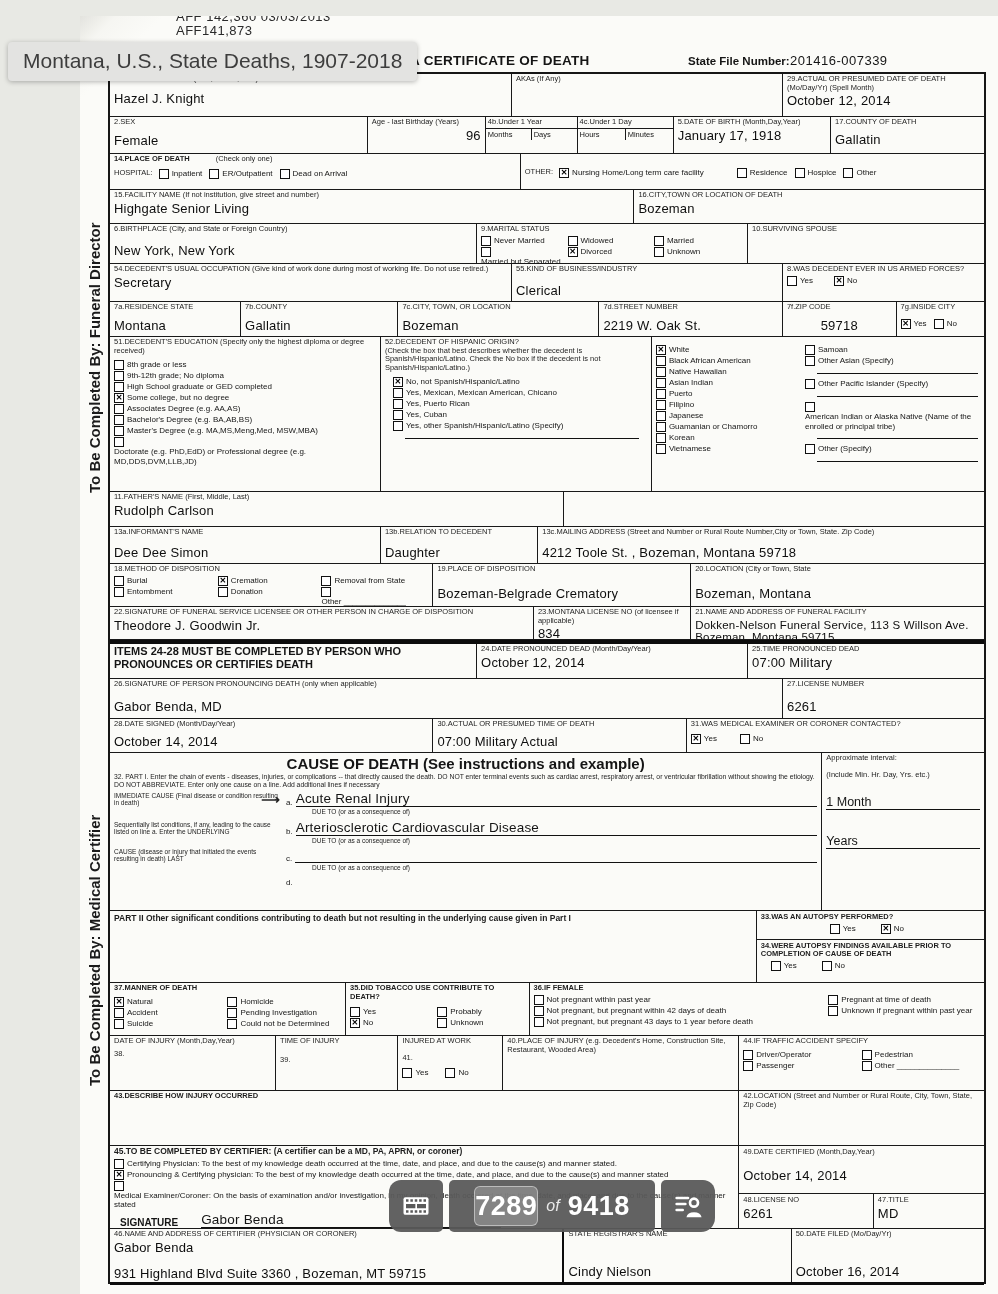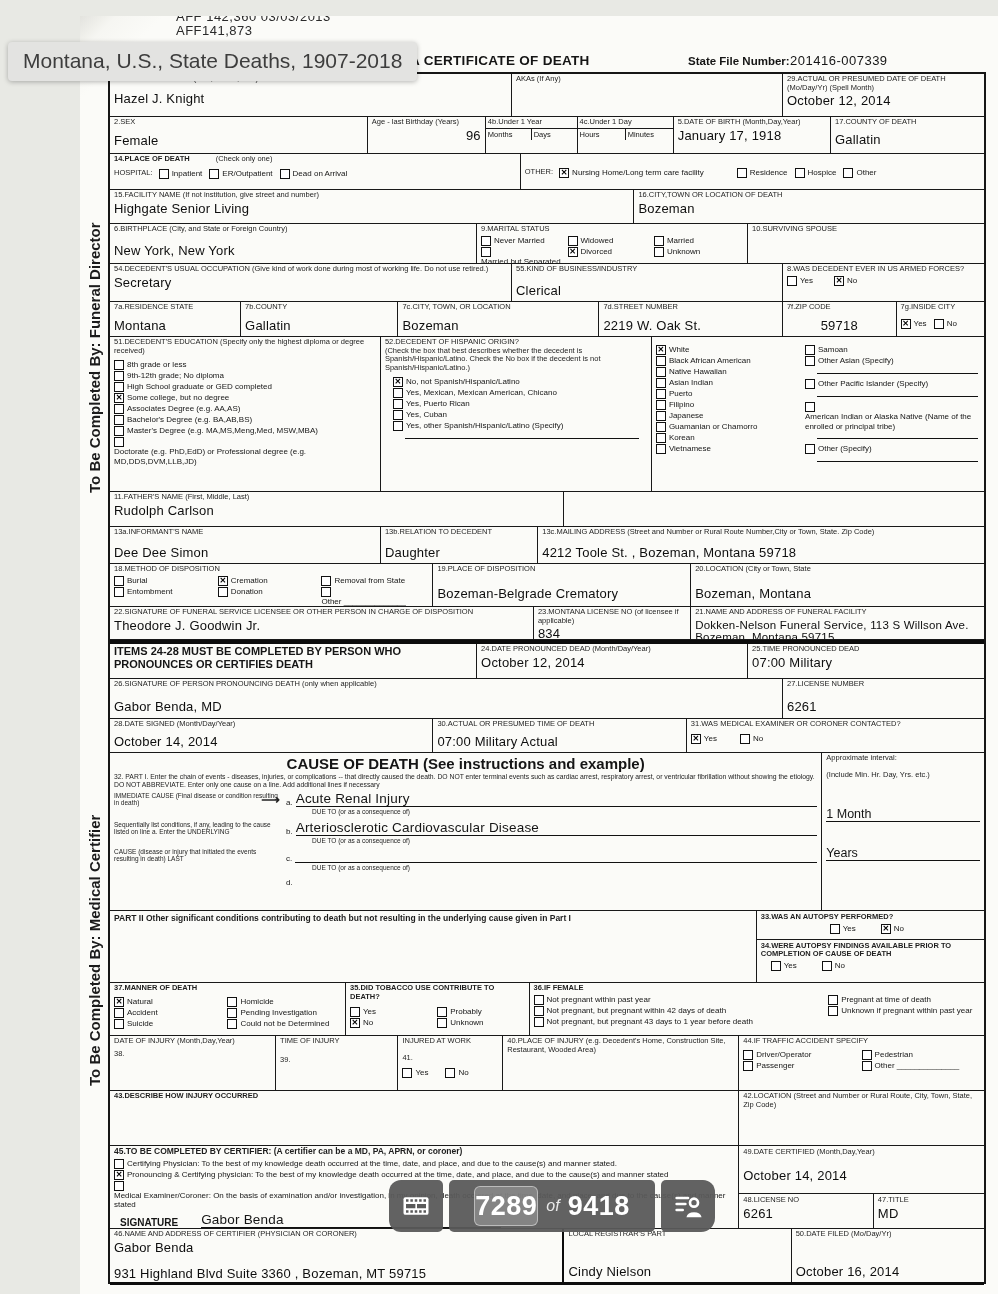--- a/index.html
+++ b/index.html
@@ -609,21 +609,21 @@
           <div class="codentry">
             <div class="entryline" style="min-height:12px">
               <span class="pfx">d.</span>
             </div>
           </div>
         </div>
       </div>
       <div class="c nr" style="width:18.5%">
         <div class="lbl">Approximate interval:</div>
         <div class="lbl" style="margin-top:8px">(Include Min. Hr. Day, Yrs. etc.)</div>
-        <div class="ival" style="margin-top:28px">1 Month</div>
+        <div class="ival" style="margin-top:16px">1 Month</div>
         <div class="ival" style="margin-top:24px">Years</div>
       </div>
     </div>
 
     <div class="row" style="height:72px">
       <div class="c" style="width:74%">
         <div class="lbl b" style="font-size:8.5px;margin-top:2px">PART II Other significant conditions contributing to death but not resulting in the underlying cause given in Part I</div>
       </div>
       <div class="c nr" style="width:26%;padding:0">
         <div style="border-bottom:1px solid #191919;padding:2px 4px 4px 4px">
@@ -835,21 +835,21 @@
       </div>
     </div>
 
     <div class="row last" style="height:56px;border-bottom:3px solid #0c0c0c">
       <div class="c" style="width:52%;border-right:2px solid #0c0c0c">
         <div class="lbl">46.NAME AND ADDRESS OF CERTIFIER (PHYSICIAN OR CORONER)</div>
         <div class="val">Gabor Benda</div>
         <div class="val" style="margin-top:12px">931 Highland Blvd Suite 3360 , Bozeman, MT 59715</div>
       </div>
       <div class="c" style="width:26%">
-        <div class="lbl">LOCAL REGISTRAR'S PART</div>
+        <div class="lbl">STATE REGISTRAR'S NAME</div>
         <div class="val" style="margin-top:26px">Cindy Nielson</div>
       </div>
       <div class="c nr" style="width:22%">
         <div class="lbl">50.DATE FILED (Mo/Day/Yr)</div>
         <div class="val" style="margin-top:26px">October 16, 2014</div>
       </div>
     </div>
 
   </div>
 

